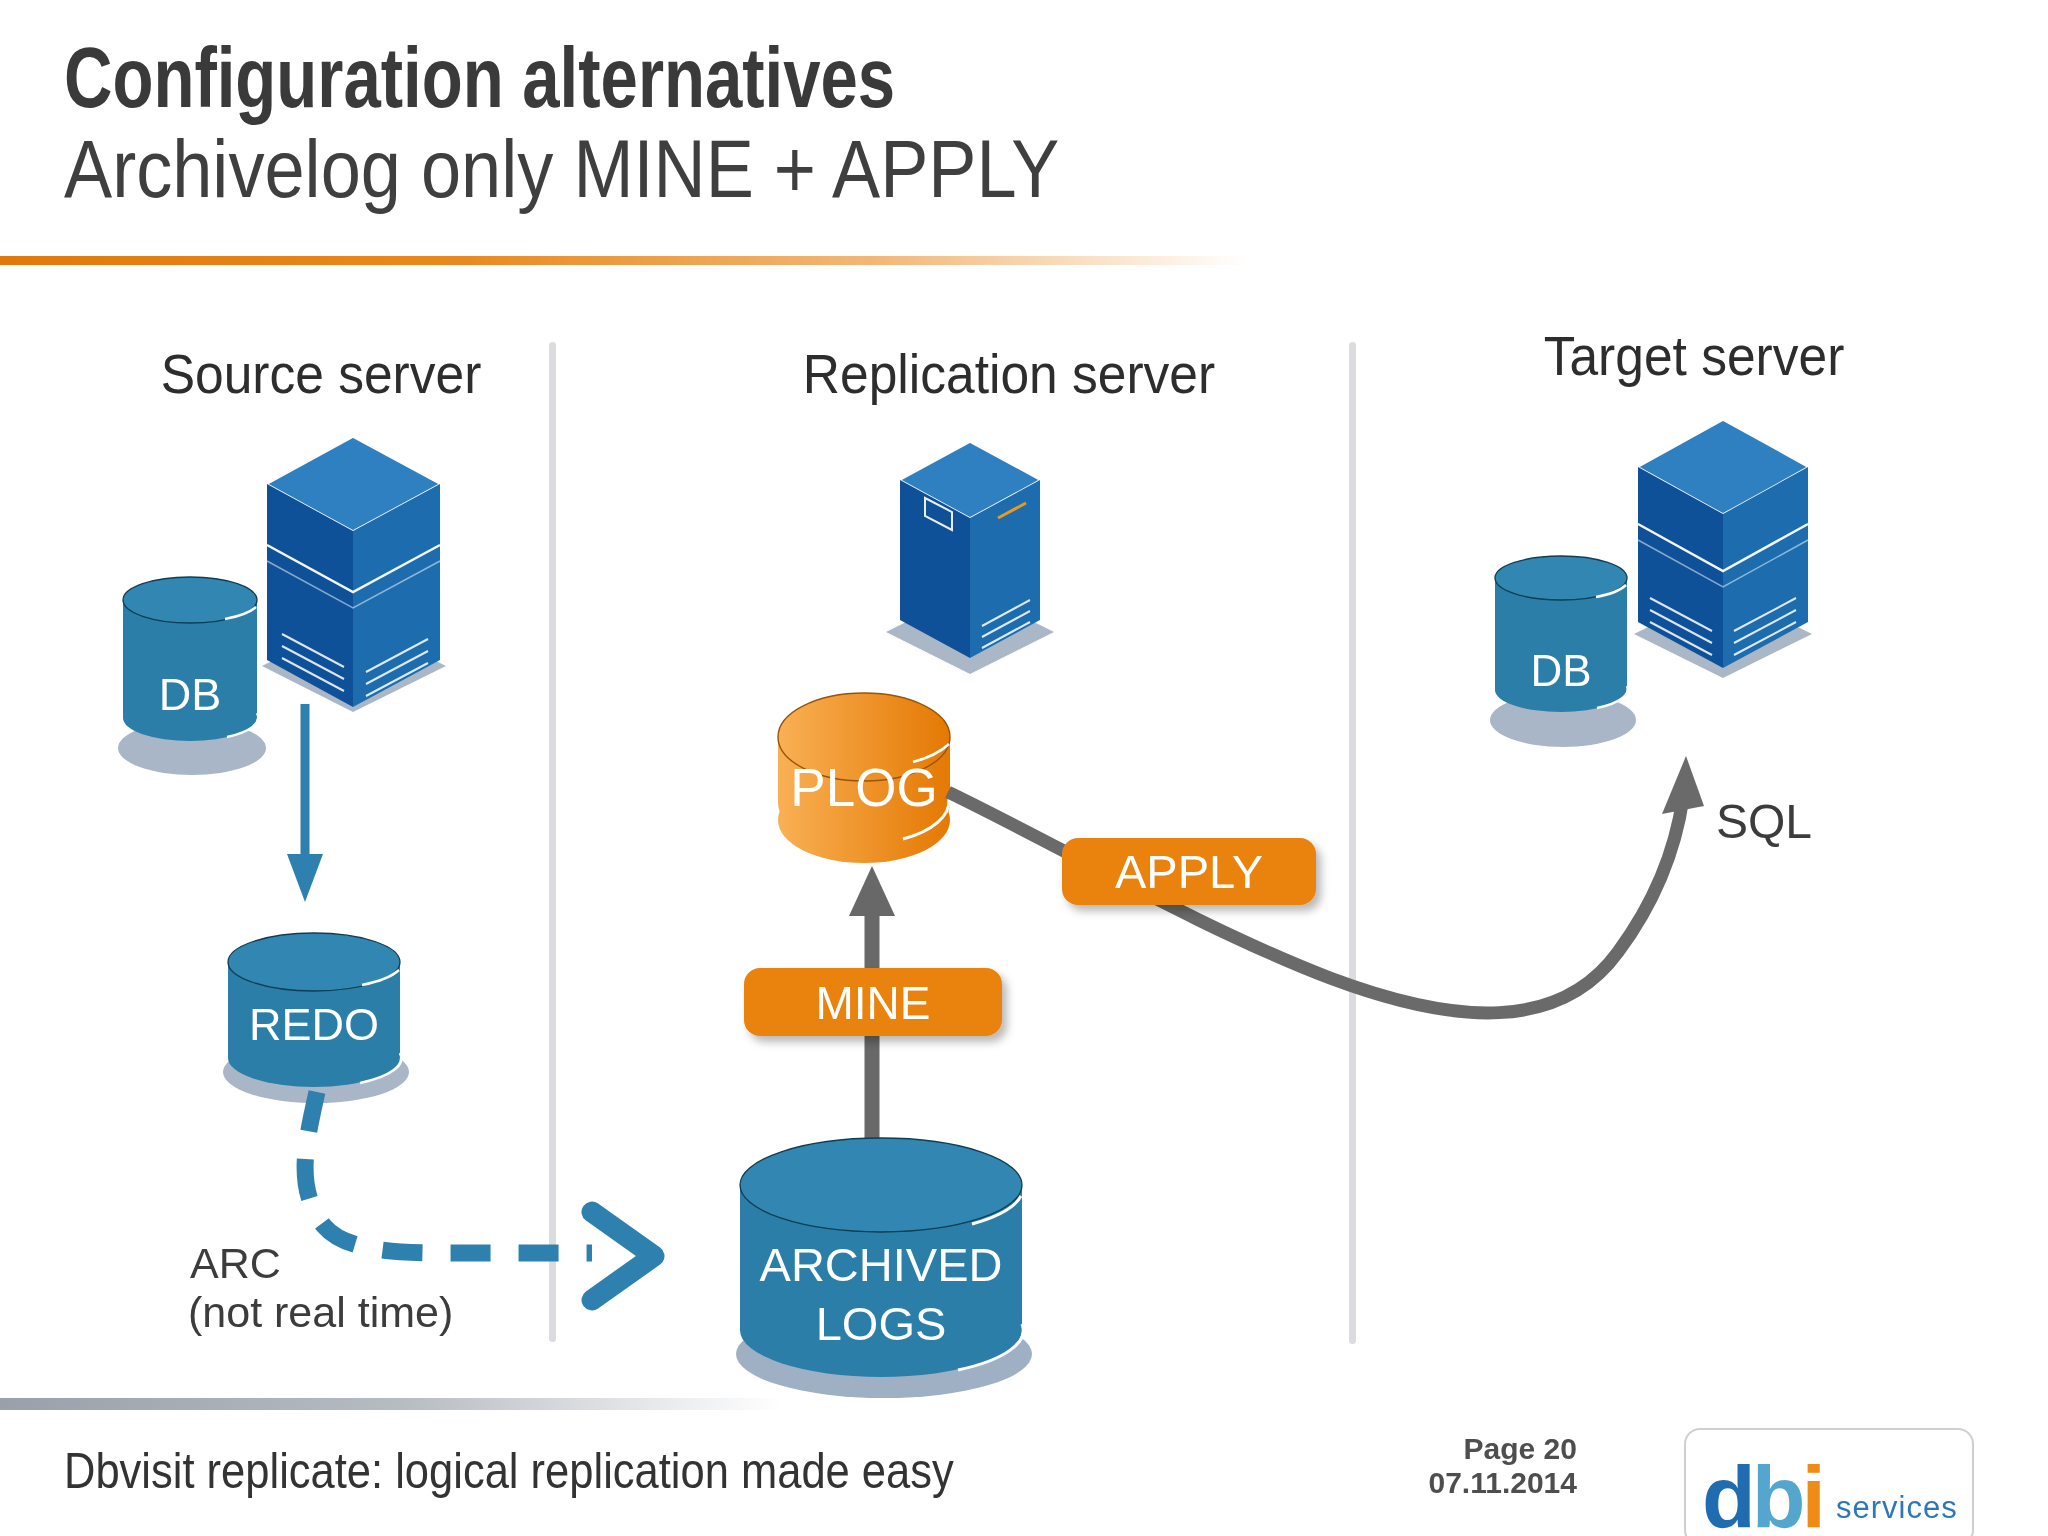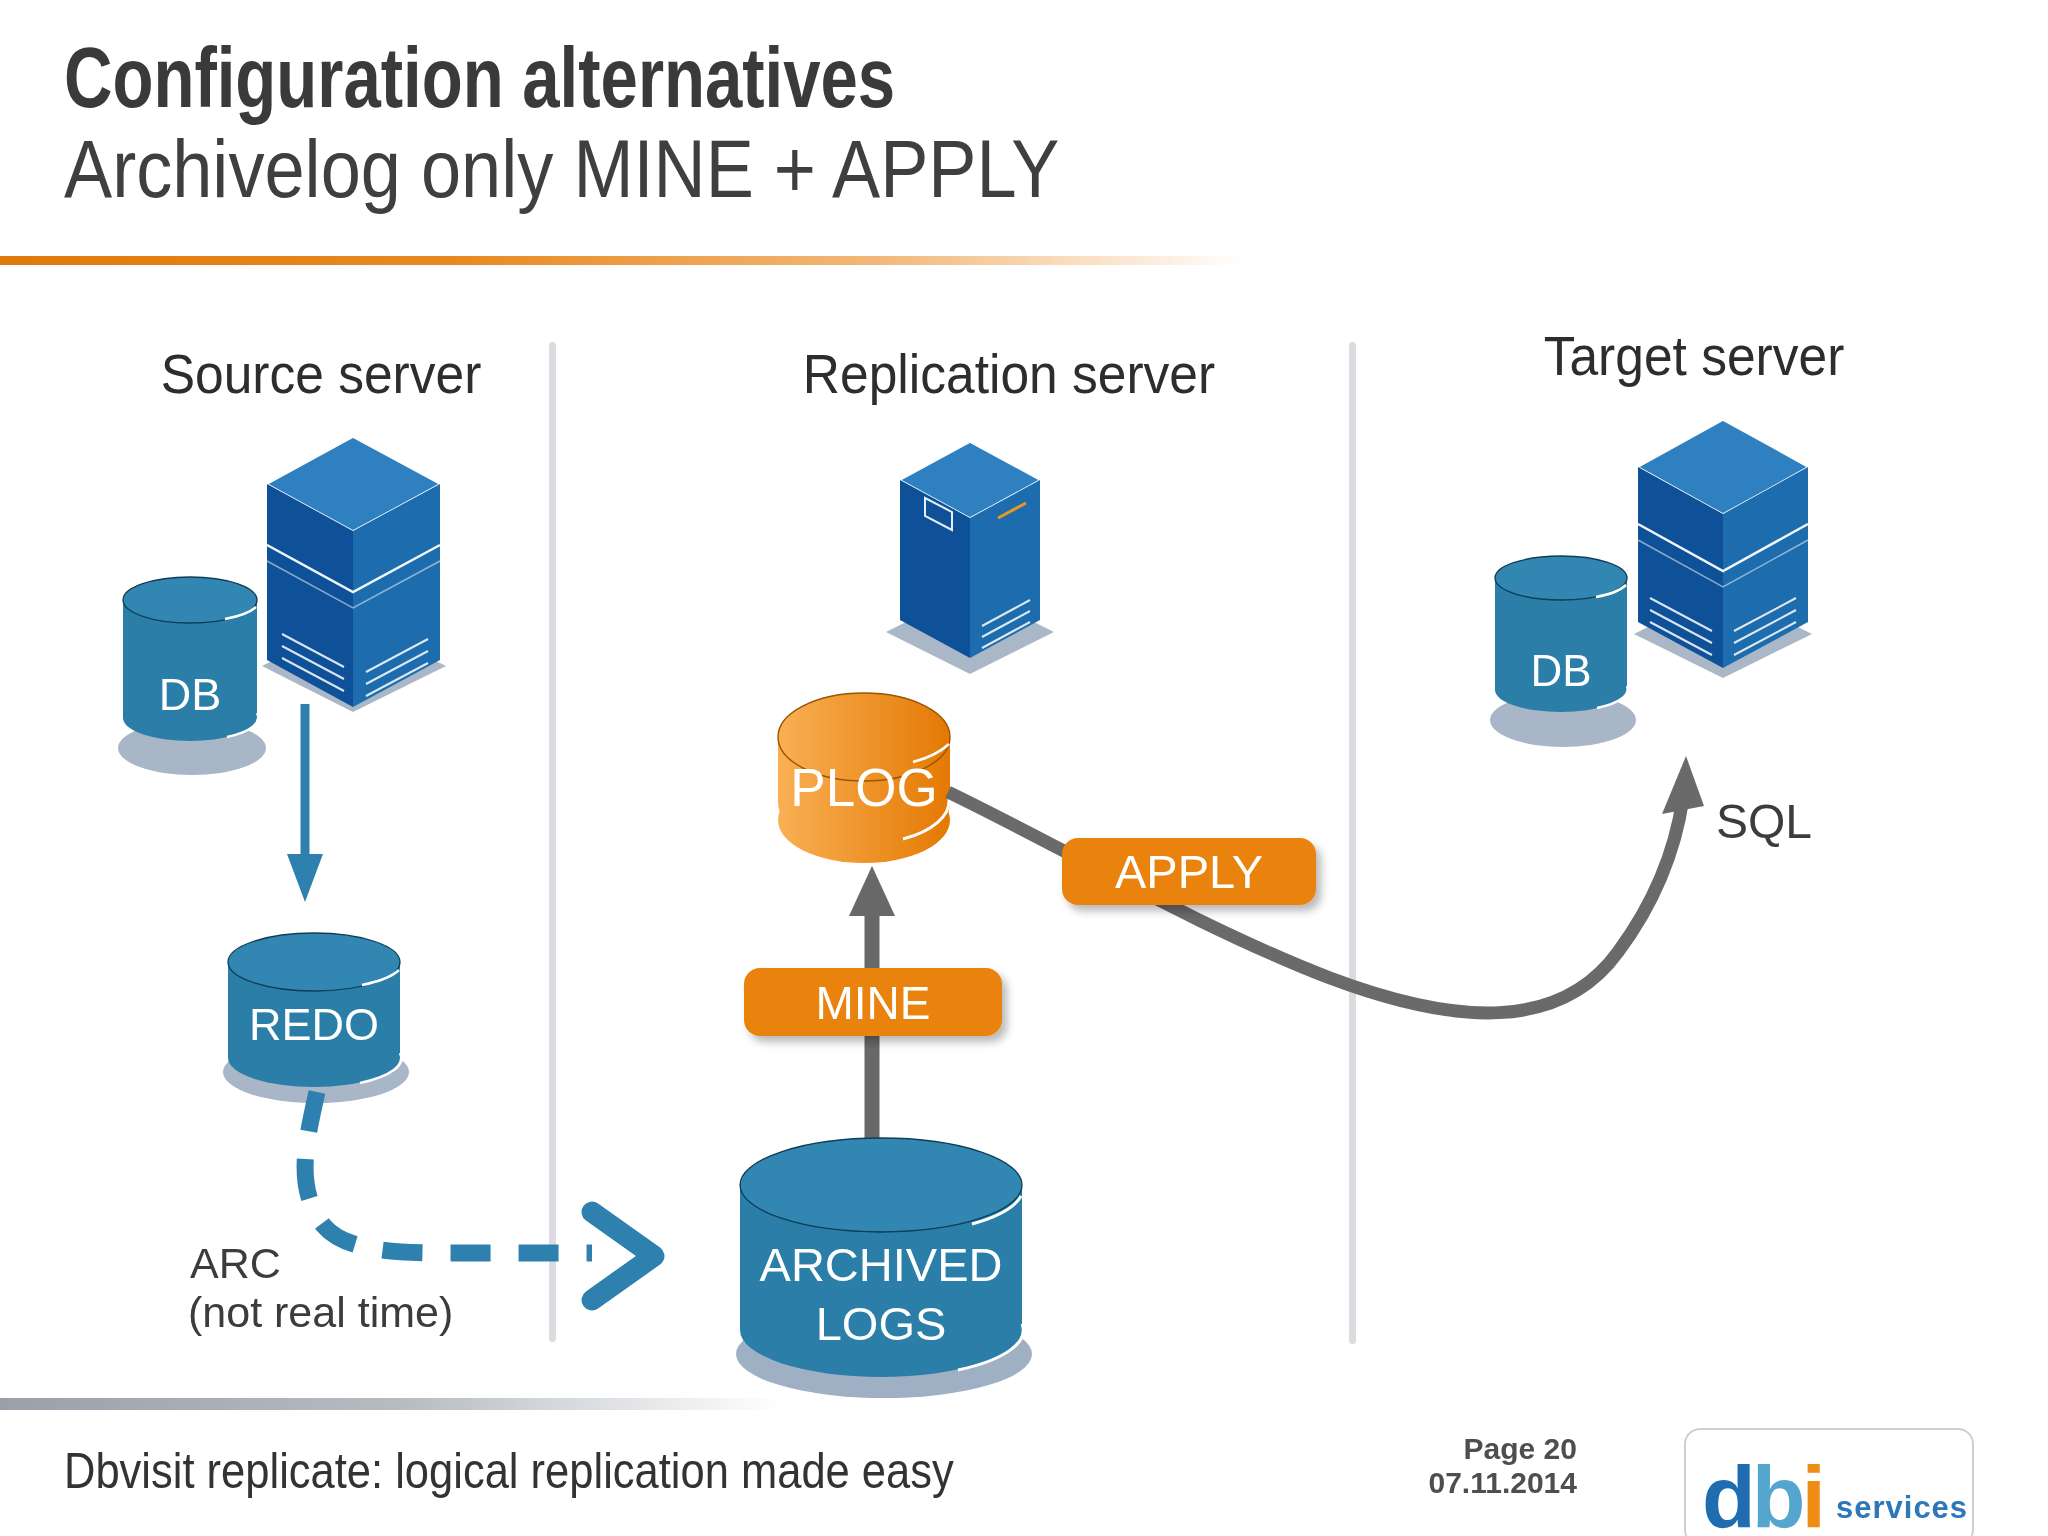--- a/index.html
+++ b/index.html
@@ -28,21 +28,21 @@
          line-height:1;white-space:nowrap;transform:scaleX(.87);transform-origin:left top;}
   .page-block{position:absolute;right:471px;top:1432px;text-align:right;font-size:30px;font-weight:700;
          color:#4e4e4e;line-height:34px;}
   .logo{position:absolute;left:1684px;top:1428px;width:290px;height:118px;box-sizing:border-box;
          background:#ffffff;border:2px solid #cfcfcf;border-radius:16px;display:flex;
          align-items:flex-end;padding:0 0 12px 16px;}
   .logo .big{font-size:88px;font-weight:700;line-height:.78;letter-spacing:-4px;}
   .logo .ld{color:#1f6cb0;}
   .logo .lb{color:#54a6cf;}
   .logo .li{color:#ef8c15;}
-  .logo .services{color:#2e77b8;font-size:31px;font-weight:700;margin:0 0 6px 14px;letter-spacing:1px;}
+  .logo .services{color:#2e77b8;font-size:31px;font-weight:400;margin:0 0 6px 14px;letter-spacing:1px;}
 </style>
 </head>
 <body>
 
 <div class="slide">
 
   <div class="title">Configuration alternatives</div>
   <div class="subtitle">Archivelog only MINE + APPLY</div>
   <div class="rule-top"></div>
 

